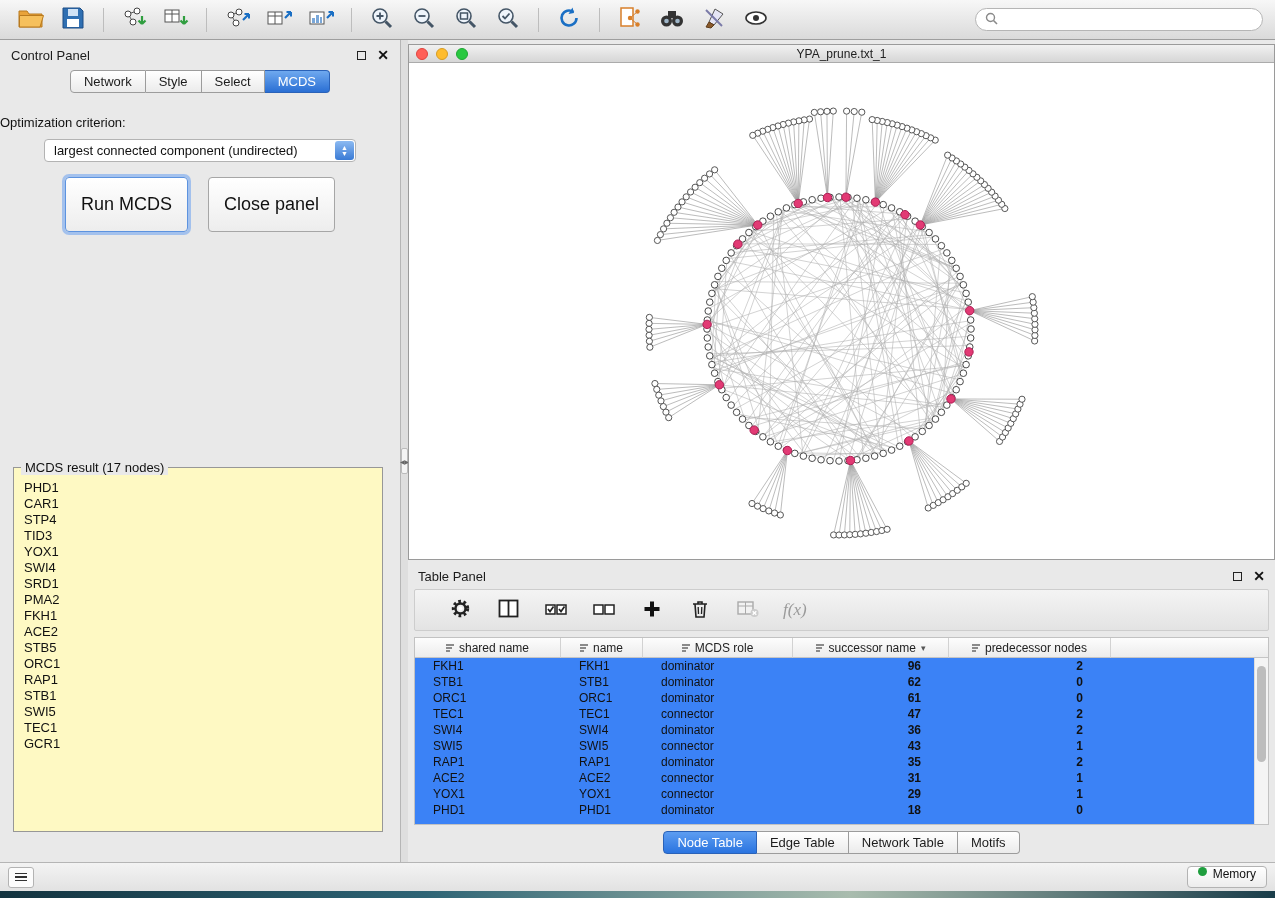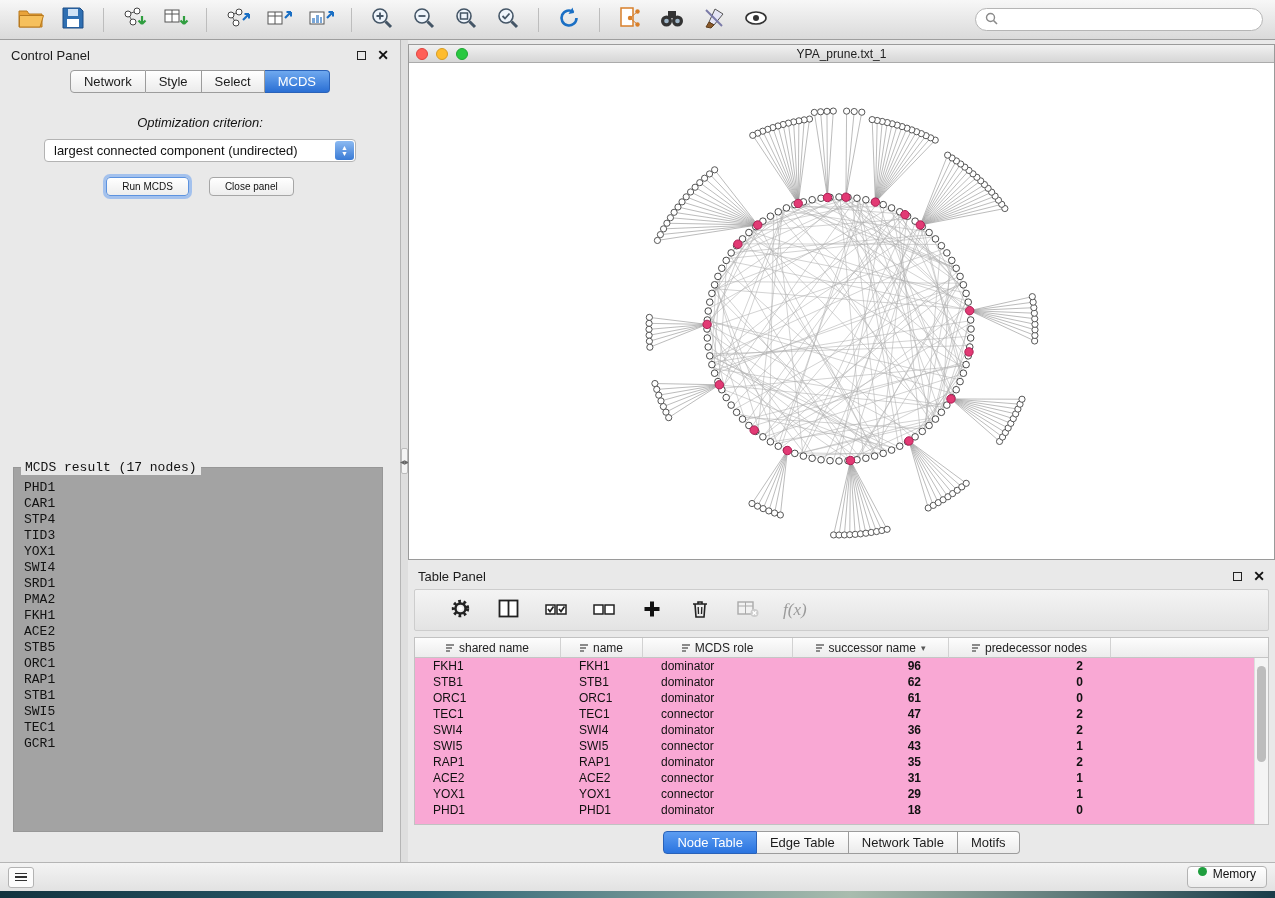--- a/index.html
+++ b/index.html
@@ -24,33 +24,33 @@
   .panel-header { height:30px; display:flex; align-items:center; padding:0 11px; font-size:13px; color:#1c1c1c; }
   .win-ctrls { margin-left:auto; display:flex; gap:11px; align-items:center; }
   .float-ic { width:9px; height:9px; border:1.5px solid #222; display:inline-block; }
   .close-ic { font-size:14px; font-weight:bold; color:#111; line-height:10px; cursor:pointer; }
   .tabs-row { display:flex; justify-content:center; }
   .tab { font-size:13px; padding:3px 13px; background:linear-gradient(#ffffff,#ebebeb);
     border:1px solid #9c9c9c; border-left:none; color:#1c1c1c; cursor:pointer; }
   .tab:first-child { border-left:1px solid #9c9c9c; border-radius:4px 0 0 4px; }
   .tab:last-child { border-radius:0 4px 4px 0; }
   .tab.active { background:linear-gradient(#6fa9ef,#2a6fd4); color:#fff; border-color:#2a62b8; }
-  .opt-label { text-align:center; margin-top:22px; font-size:13px; color:#111;font-style:italic; }
+  .opt-label { margin-top:22px; font-size:13px; color:#111; }
   .dropdown { width:312px; height:23px; margin:9px auto 0; background:#fff; border:1px solid #b3b3b3;
     border-radius:4px; display:flex; align-items:center; font-size:13px; color:#111;
     padding-left:9px; position:relative; cursor:pointer; }
   .dd-stepper { position:absolute; right:1px; top:1px; width:19px; height:19px; border-radius:3px;
     background:linear-gradient(#8cbaf2,#3a7bd5); color:#fff; display:flex; flex-direction:column;
     align-items:center; justify-content:center; font-size:7px; line-height:6px; }
   .btn-row { display:flex; justify-content:center; gap:20px; margin-top:15px; }
-  .btn { font-size:10px; padding:3px 15px; background:linear-gradient(#ffffff,#ededed);
+  .btn { font-size:18px; padding:16px 15px; background:linear-gradient(#ffffff,#ededed);
     border:1px solid #a6a6a6; border-radius:4px; color:#111; cursor:pointer; }
   .btn.focused { box-shadow:0 0 0 3px rgba(106,160,240,.55); border-color:#5d93df; }
   .mcds-box { position:absolute; left:13px; top:420px; width:370px; height:372px;
-    border:1px solid #979797; background:#a3a3a3;font-family:Liberation Mono, monospace; }
+    border:1px solid #979797; background:#fef9c3; }
   .mcds-box legend { font-size:13px; color:#111; margin-left:7px; padding:0 4px; background:#e9e9e9; }
   .mcds-list { padding:5px 10px; font-size:13px; line-height:16px; color:#111; overflow:hidden; height:340px; }
   .mcds-item { height:16px; cursor:default; }
 
   
   .v-divider { position:absolute; left:401px; top:40px; width:7px; height:822px; background:#dedede; cursor:col-resize; }
   .v-divider .handle { position:absolute; top:408px; left:0; width:7px; height:26px;
     background:#f4f4f4; border:1px solid #bbb; border-radius:2px; font-size:6px; color:#666;
     display:flex; align-items:center; justify-content:center; }
 
@@ -65,21 +65,21 @@
   .net-canvas { width:865px; height:496px; display:block; background:#fff; }
 
   
   .table-panel { position:absolute; left:408px; top:565px; width:867px; height:297px; background:#e9e9e9; }
   .tp-header { height:22px; display:flex; align-items:center; padding:0 10px; font-size:13px; color:#1c1c1c; }
   .tp-toolbar { margin:2px 6px 0 6px; height:42px; background:linear-gradient(#f4f4f4,#e3e3e3);
     border:1px solid #cdcdcd; border-radius:2px; display:flex; align-items:center; gap:22px; padding:0 32px; }
   .tpbtn { background:transparent; border:none; display:flex; align-items:center; justify-content:center;
     width:26px; height:26px; cursor:pointer; }
   .fx { font-family:"Liberation Serif", serif; font-style:italic; font-size:17px; color:#9a9a9a; }
-  .tp-table { position:absolute; left:6px; right:6px; top:72px; height:188px; background:#f9a8d4; border:1px solid #c2c2c2; }
+  .tp-table { position:absolute; left:6px; right:6px; top:72px; height:188px; background:#3b82f6; border:1px solid #c2c2c2; }
   .tgrid { display:grid; grid-template-columns:146px 82px 150px 156px 162px 1fr; }
   .th { height:20px; background:linear-gradient(#fdfdfd,#ececec); border-bottom:1px solid #c5c5c5;
     border-right:1px solid #d2d2d2; display:flex; align-items:center; justify-content:center; gap:5px;
     font-size:12px; color:#222; cursor:pointer; }
   .th.plain { border-right:none; background:linear-gradient(#fdfdfd,#ececec); }
   .sort-ic { display:inline-flex; flex-direction:column; gap:1px; }
   .sort-ic i { display:block; height:2px; background:#8a8a8a; }
   .sort-ic i:nth-child(1){ width:8px; } .sort-ic i:nth-child(2){ width:6px; } .sort-ic i:nth-child(3){ width:4px; }
   .dd-arrow { font-size:9px; color:#555; }
   .tbody { position:absolute; left:0; right:14px; top:20px; bottom:0; overflow:hidden; }

